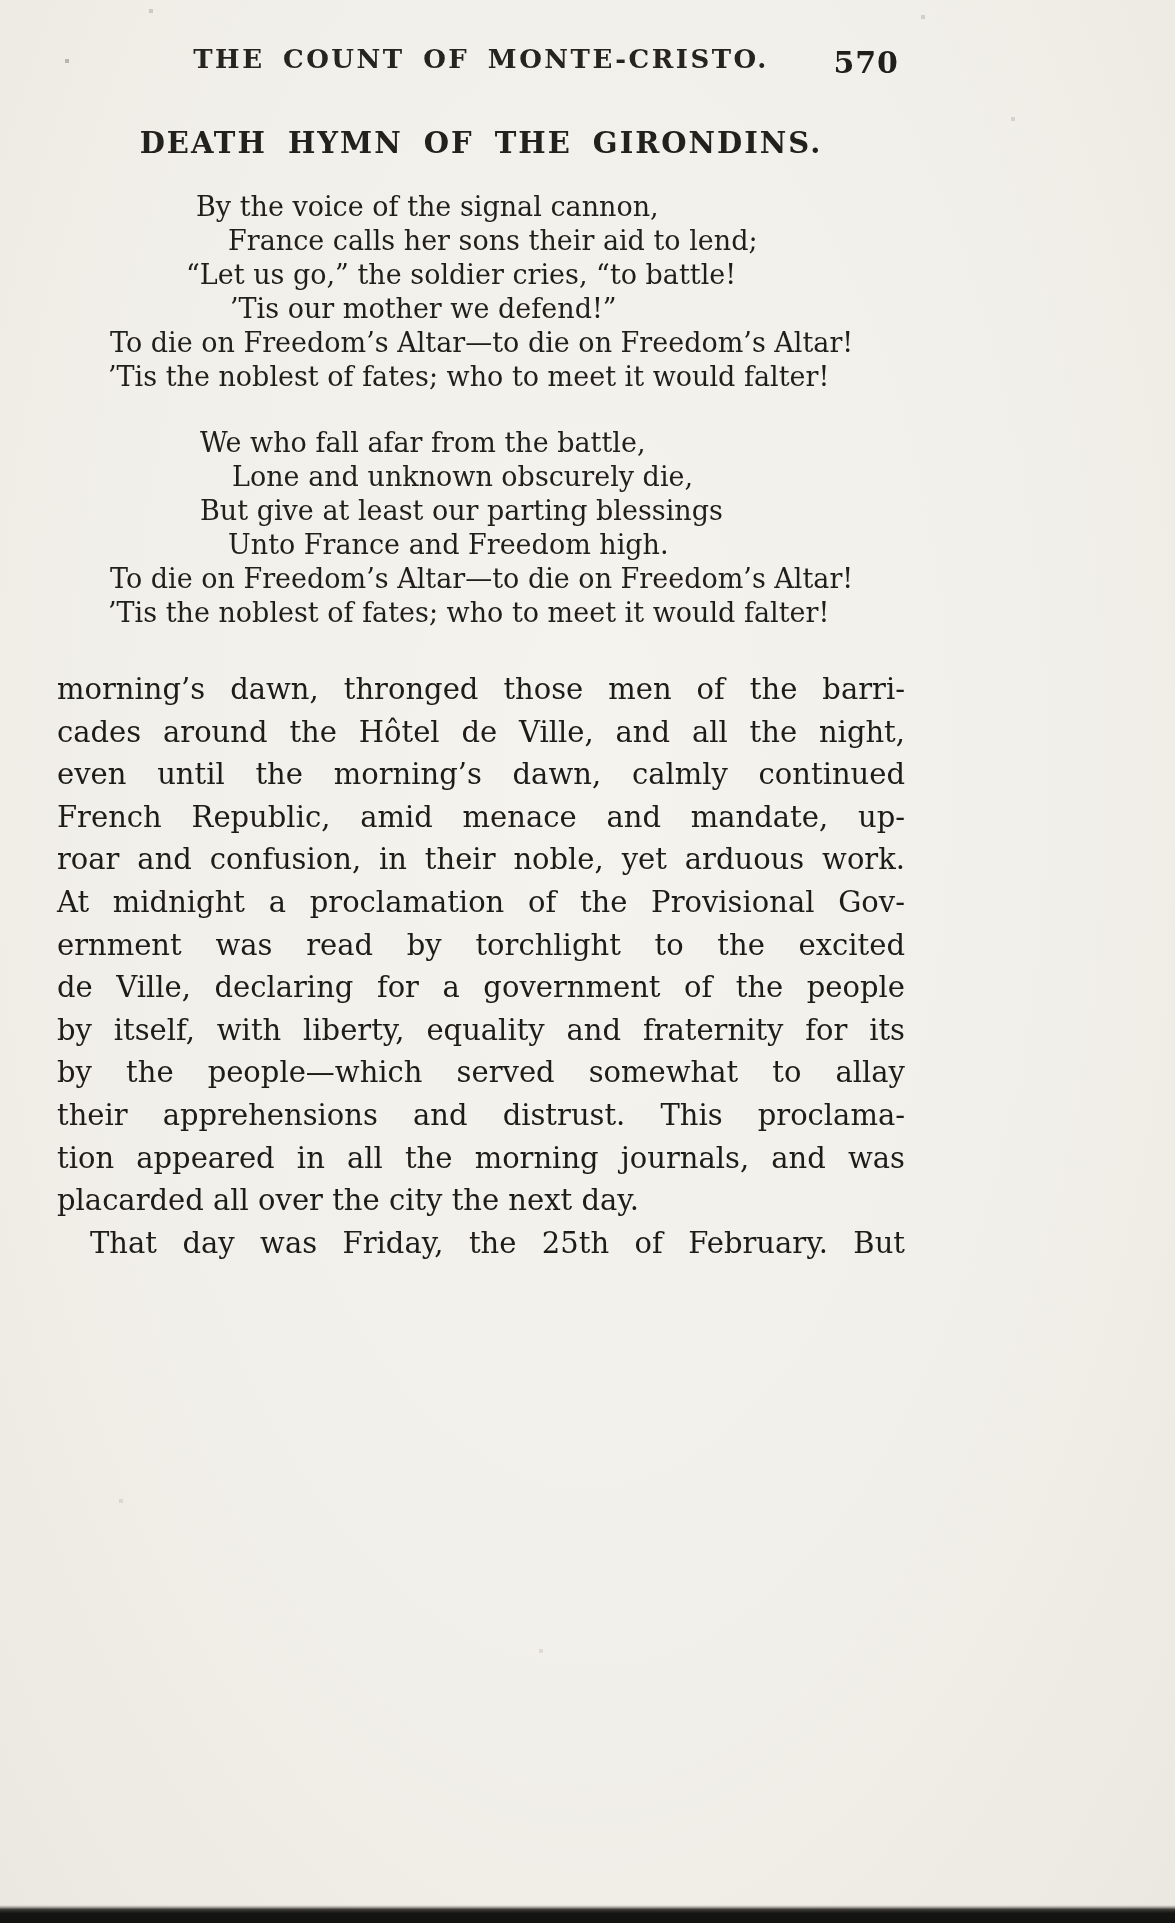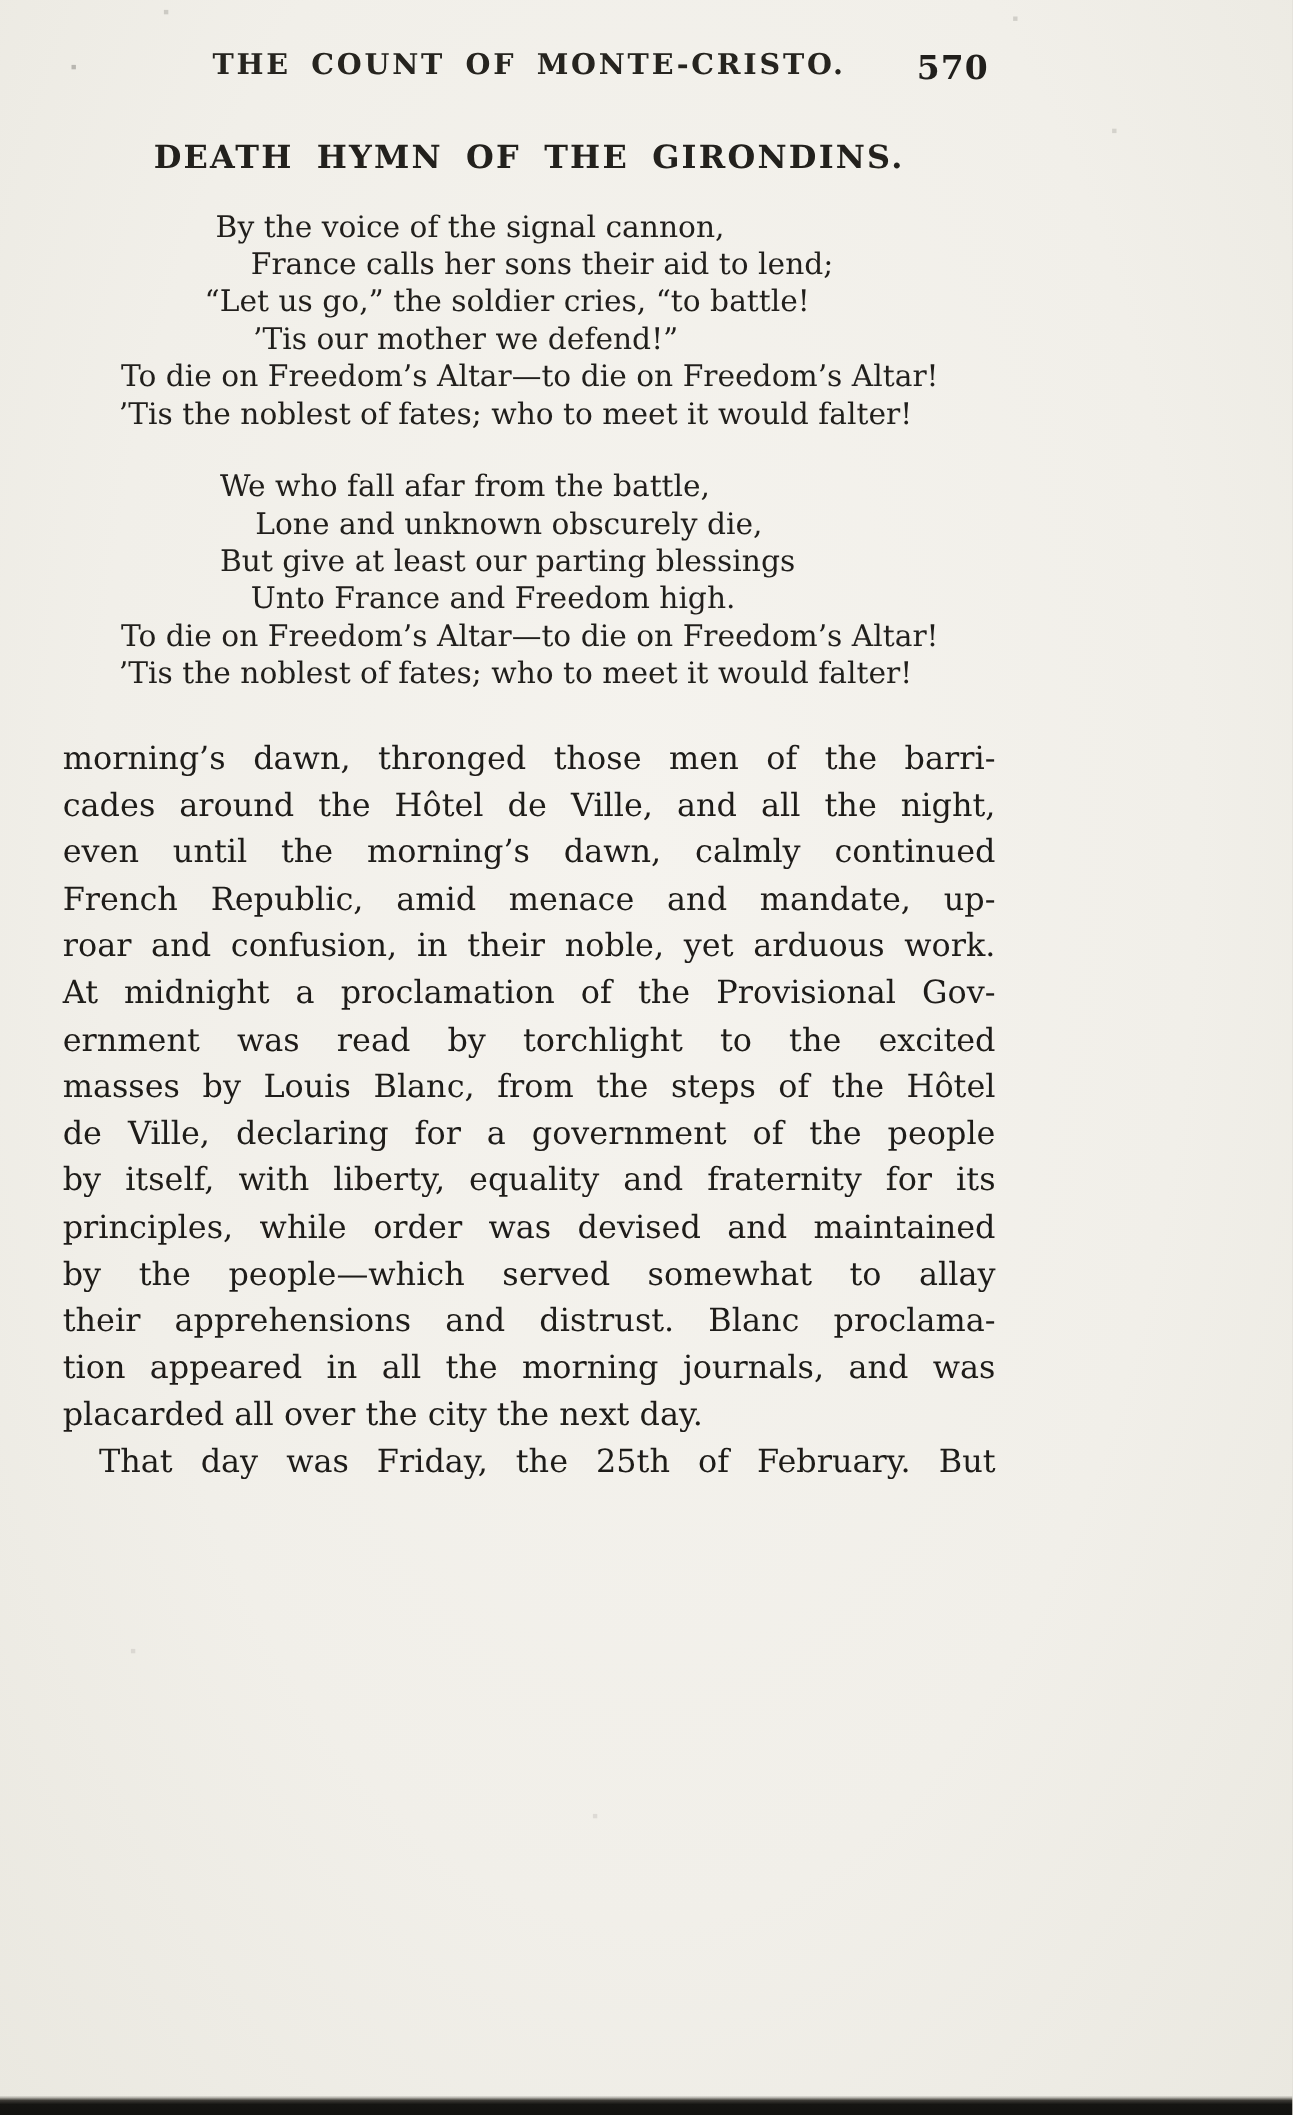--- a/index.html
+++ b/index.html
@@ -146,26 +146,24 @@
     </div>
 
     <div class="prose prose-1">
       <div class="jline">morning’s dawn, thronged those men of the barri-</div>
       <div class="jline">cades around the Hôtel de Ville, and all the night,</div>
       <div class="jline">even until the morning’s dawn, calmly continued</div>
       <div class="jline">French Republic, amid menace and mandate, up-</div>
       <div class="jline">roar and confusion, in their noble, yet arduous work.</div>
       <div class="jline">At midnight a proclamation of the Provisional Gov-</div>
       <div class="jline">ernment was read by torchlight to the excited</div>
-      <div class="jline">masses by Louis Blanc, from the steps of the Hôtel</div>
       <div class="jline">de Ville, declaring for a government of the people</div>
       <div class="jline">by itself, with liberty, equality and fraternity for its</div>
-      <div class="jline">principles, while order was devised and maintained</div>
       <div class="jline">by the people—which served somewhat to allay</div>
-      <div class="jline">their apprehensions and distrust. Blanc proclama-</div>
+      <div class="jline">their apprehensions and distrust. This proclama-</div>
       <div class="jline">tion appeared in all the morning journals, and was</div>
       <div class="lline">placarded all over the city the next day.</div>
     </div>
 
     <div class="prose prose-2">
       <div class="jline indent">That day was Friday, the 25th of February. But</div>
     </div>
 
   </div>
 

